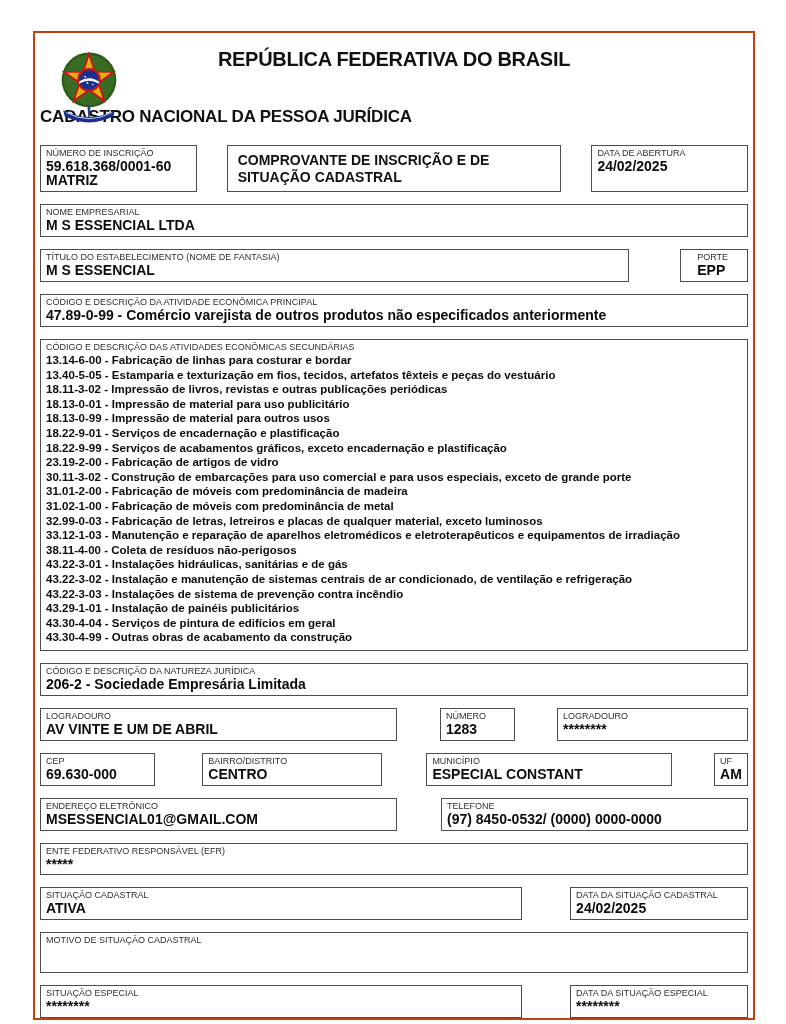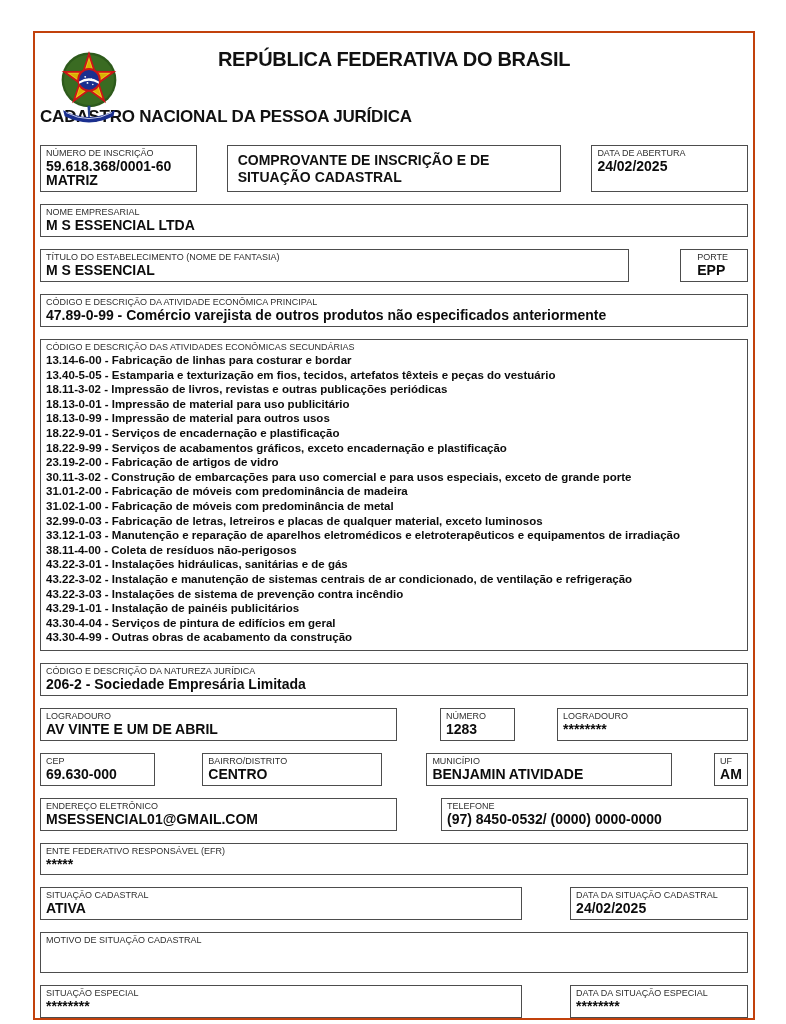--- a/index.html
+++ b/index.html
@@ -188,21 +188,21 @@
         <div class="box w-cep">
           <div class="lbl">CEP</div>
           <div class="val">69.630-000</div>
         </div>
         <div class="box w-bairro">
           <div class="lbl">BAIRRO/DISTRITO</div>
           <div class="val">CENTRO</div>
         </div>
         <div class="box w-mun">
           <div class="lbl">MUNICÍPIO</div>
-          <div class="val">BENJAMIN ATIVIDADE</div>
+          <div class="val">ESPECIAL CONSTANT</div>
         </div>
         <div class="box w-uf">
           <div class="lbl">UF</div>
           <div class="val">AM</div>
         </div>
       </div>
 
       <div class="row">
         <div class="box w-email">
           <div class="lbl">ENDEREÇO ELETRÔNICO</div>

